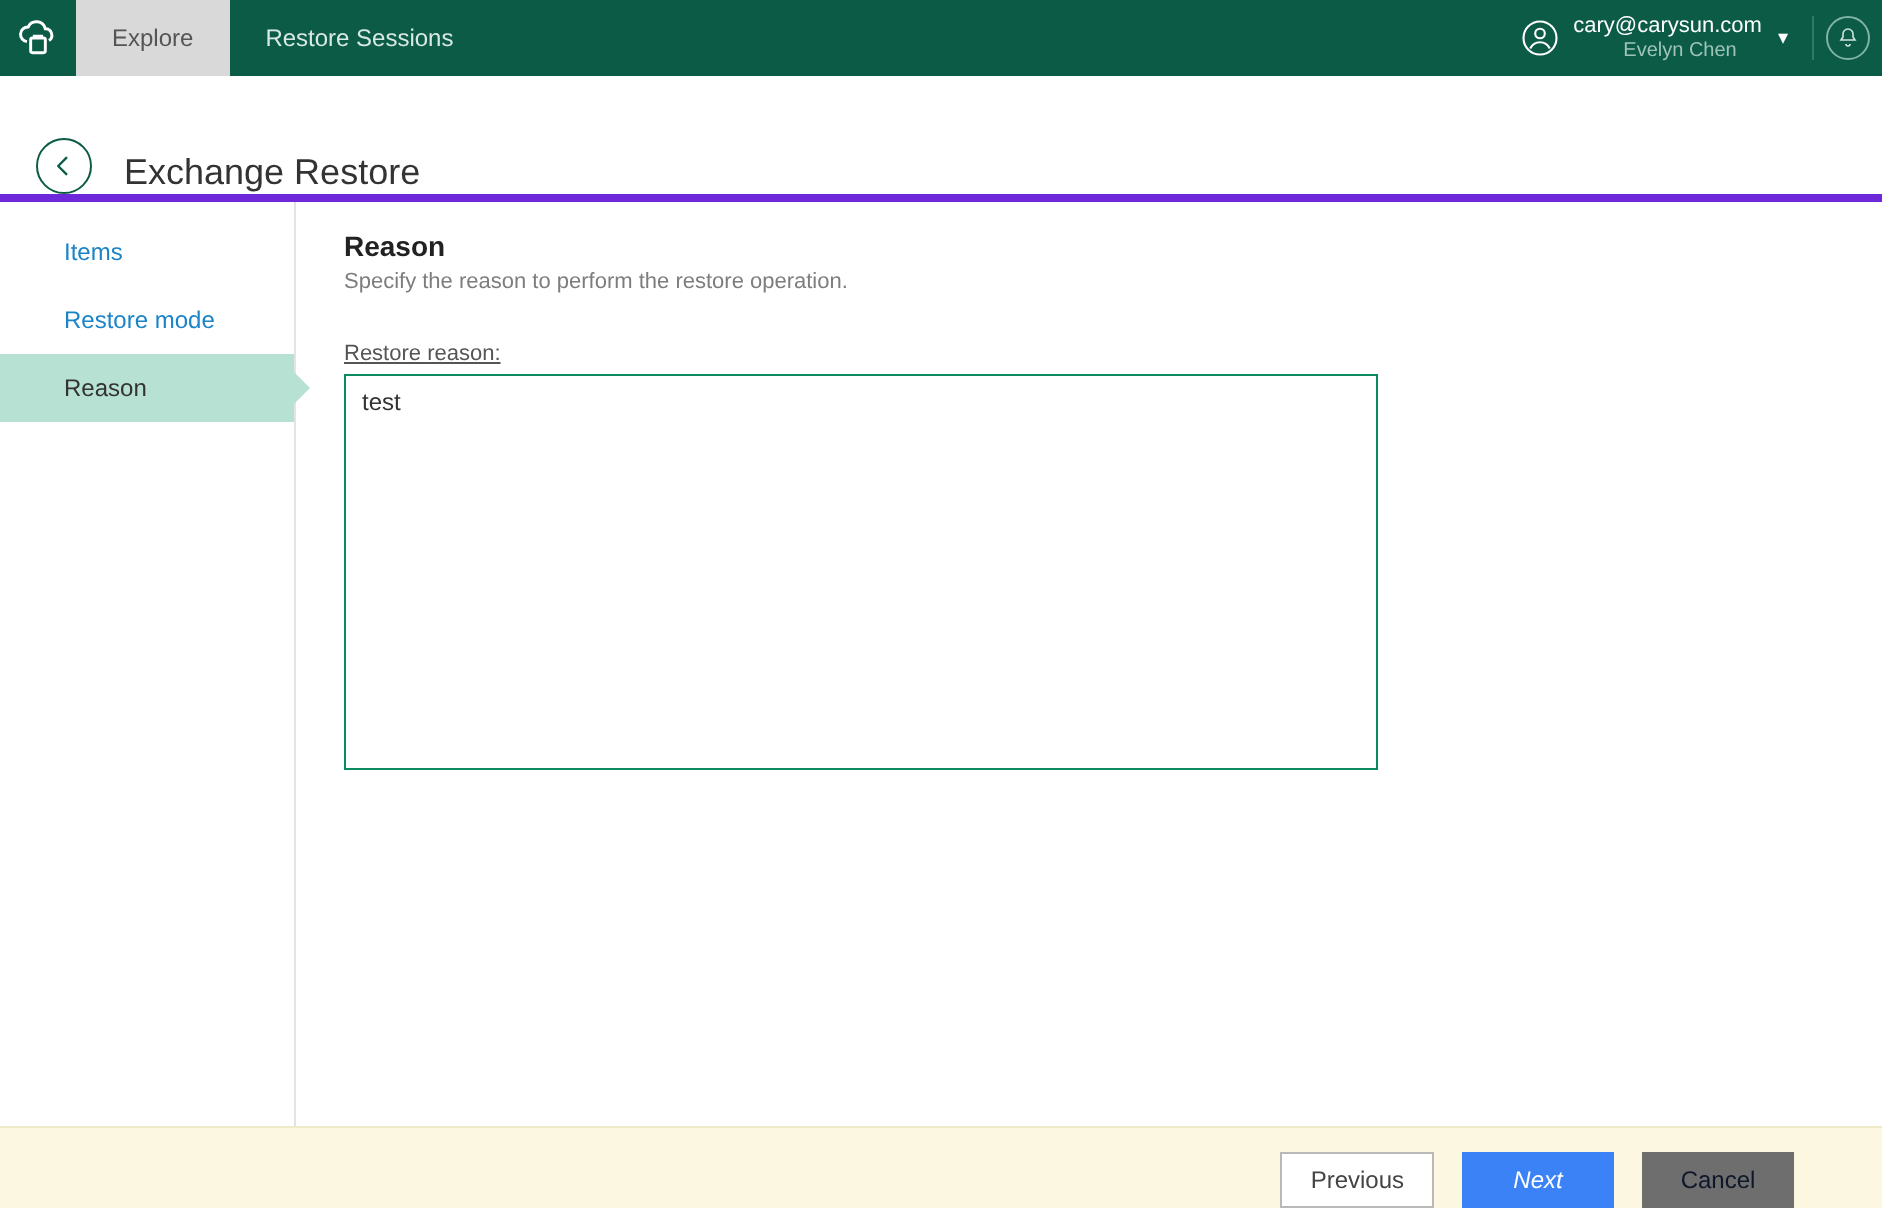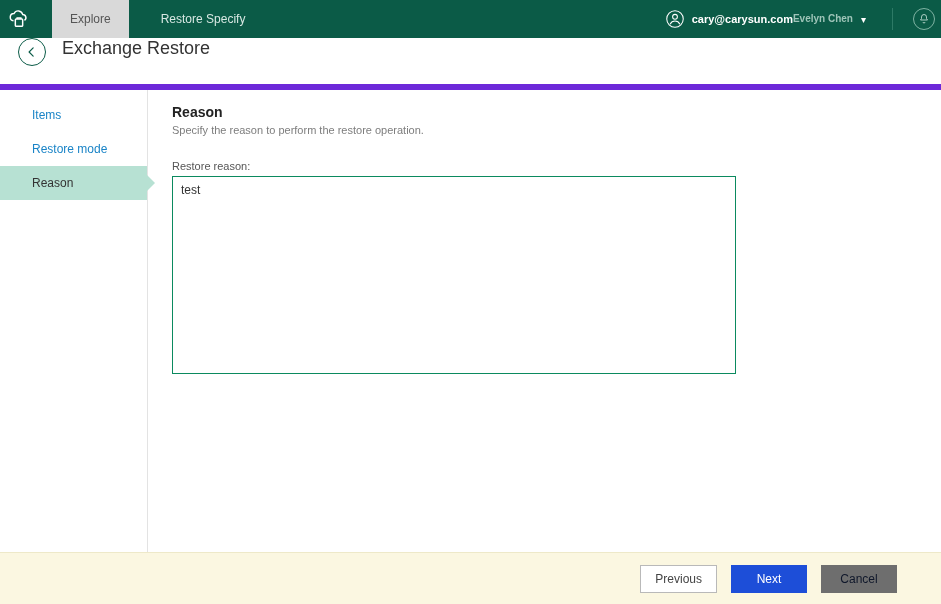--- a/index.html
+++ b/index.html
@@ -1,78 +1,78 @@
 <!DOCTYPE html>
 <html><head>
 <meta charset="utf-8">
 <style>
   * { box-sizing: border-box; margin: 0; padding: 0; }
   html, body { width: 941px; height: 604px; font-family: "Segoe UI", Tahoma, sans-serif; overflow: hidden; background:#fff; }
 
   
-  .topbar { display:flex; align-items:stretch; height:38px; background:#0b5b47; color:#fff;gap:14px; }
+  .topbar { display:flex; align-items:stretch; height:38px; background:#0b5b47; color:#fff; }
   .logo { width:38px; display:flex; align-items:center; justify-content:center; background:#0b5b47; }
   .tab { padding:0 18px; display:flex; align-items:center; font-size:12px; cursor:pointer; }
   .tab.active { background:#d9d9d9; color:#555; }
   .tab.inactive { color:#d8e8e3; }
   .spacer { flex:1; }
   .user { display:flex; align-items:center; padding:0 12px; gap:8px; }
-  .user-text { display:flex; flex-direction:row; line-height:1.1; font-size:11px;font-weight:bold; }
+  .user-text { display:flex; flex-direction:column; line-height:1.1; font-size:11px; }
   .user-email { color:#fff; }
-  .user-name { color:#9ec4b8; font-size:10px; }
+  .user-name { color:#9ec4b8; font-size:10px;margin-left:25px; }
   .chev { font-size:10px; color:#fff; }
   .divider-v { width:1px; background:#2d7a66; height:22px; align-self:center; }
   .bell { width:34px; display:flex; align-items:center; justify-content:center; }
   .bell-circle { width:22px; height:22px; border:1px solid #7fb3a3; border-radius:50%; display:flex; align-items:center; justify-content:center; }
 
   
-  .header { display:flex; align-items:flex-start; height:52px; border-bottom:6px solid #6d28d9; padding:0 18px; gap:16px; }
+  .header { display:flex; align-items:flex-end; height:63px; border-bottom:4px solid #6d28d9; padding:0 18px; gap:16px; }
   .back-btn { width:28px; height:28px; border:1px solid #0b5b47; border-radius:50%; display:flex; align-items:center; justify-content:center; cursor:pointer; }
   .page-title { font-size:18px; color:#333; font-weight:400; }
 
   
   .body { display:flex; height:462px; }
   .sidebar { width:148px; border-right:1px solid #e3e3e3; padding-top:8px; }
   .step { height:34px; display:flex; align-items:center; padding-left:32px; font-size:12px; color:#1a84c7; cursor:pointer; position:relative; }
   .step.active { background:#b7e1d3; color:#333; }
   .step.active::after {
     content:""; position:absolute; right:-8px; top:50%; transform:translateY(-50%);
     width:0; height:0; border-top:8px solid transparent; border-bottom:8px solid transparent; border-left:8px solid #b7e1d3;
   }
   .main { flex:1; padding:14px 24px; }
   .section-title { font-size:14px; font-weight:600; color:#222; margin-bottom:4px; }
   .section-sub { font-size:11px; color:#7d7d7d; margin-bottom:24px; }
-  .field-label { font-size:11px; color:#555; margin-bottom:4px; }
-  .reason-box { width:564px; height:198px; border:1px solid #0b8a5f; padding:6px 8px; font-size:12px; color:#333; resize:none; outline:none; font-family:inherit; }
+  .field-label { font-size:11px; color:#555; margin-bottom:4px;text-decoration:underline; }
+  .reason-box { width:517px; height:198px; border:1px solid #0b8a5f; padding:6px 8px; font-size:12px; color:#333; resize:none; outline:none; font-family:inherit; }
 
   
   .footer { height:52px; background:#fbf7e1; border-top:1px solid #eee9c9; display:flex; align-items:center; justify-content:flex-end; padding-right:44px; gap:14px;padding-left:11px; }
   .btn { height:28px; min-width:76px; font-size:12px; border:1px solid transparent; cursor:pointer; display:inline-flex; align-items:center; justify-content:center; padding:0 14px; }
   .btn.prev { background:#fff; border-color:#b9b9b9; color:#444; }
-  .btn.next { background:#1d4ed8; color:#fff; }
+  .btn.next { background:#3b82f6; color:#fff;font-style:italic; }
   .btn.cancel { background:#6e6e6e; color:#0f172a; }
 
   svg { display:block; }
 </style>
 </head>
 <body>
 
 <div class="topbar">
   <div class="logo">
     <svg width="22" height="22" viewBox="0 0 24 24">
       <path d="M6 14a4 4 0 0 1 .6-7.97A5 5 0 0 1 16 7a3.5 3.5 0 0 1 2 6.4" fill="none" stroke="#fff" stroke-width="1.6"></path>
       <rect x="8" y="12" width="8" height="8" rx="1" fill="none" stroke="#fff" stroke-width="1.6"></rect>
       <path d="M10 12v-1h4v1" fill="none" stroke="#fff" stroke-width="1.6"></path>
     </svg>
   </div>
   <div class="tab active">
     <span>Explore</span>
   </div>
   <div class="tab inactive">
-    <span>Restore Specify</span>
+    <span>Restore Sessions</span>
   </div>
   <div class="spacer"></div>
   <div class="user">
     <svg width="18" height="18" viewBox="0 0 24 24">
       <circle cx="12" cy="12" r="11" fill="none" stroke="#fff" stroke-width="1.4"></circle>
       <circle cx="12" cy="9" r="3.2" fill="none" stroke="#fff" stroke-width="1.4"></circle>
       <path d="M5.5 19c1.4-3 4-4.2 6.5-4.2s5.1 1.2 6.5 4.2" fill="none" stroke="#fff" stroke-width="1.4"></path>
     </svg>
     <div class="user-text">
       <span class="user-email">cary@carysun.com</span>

